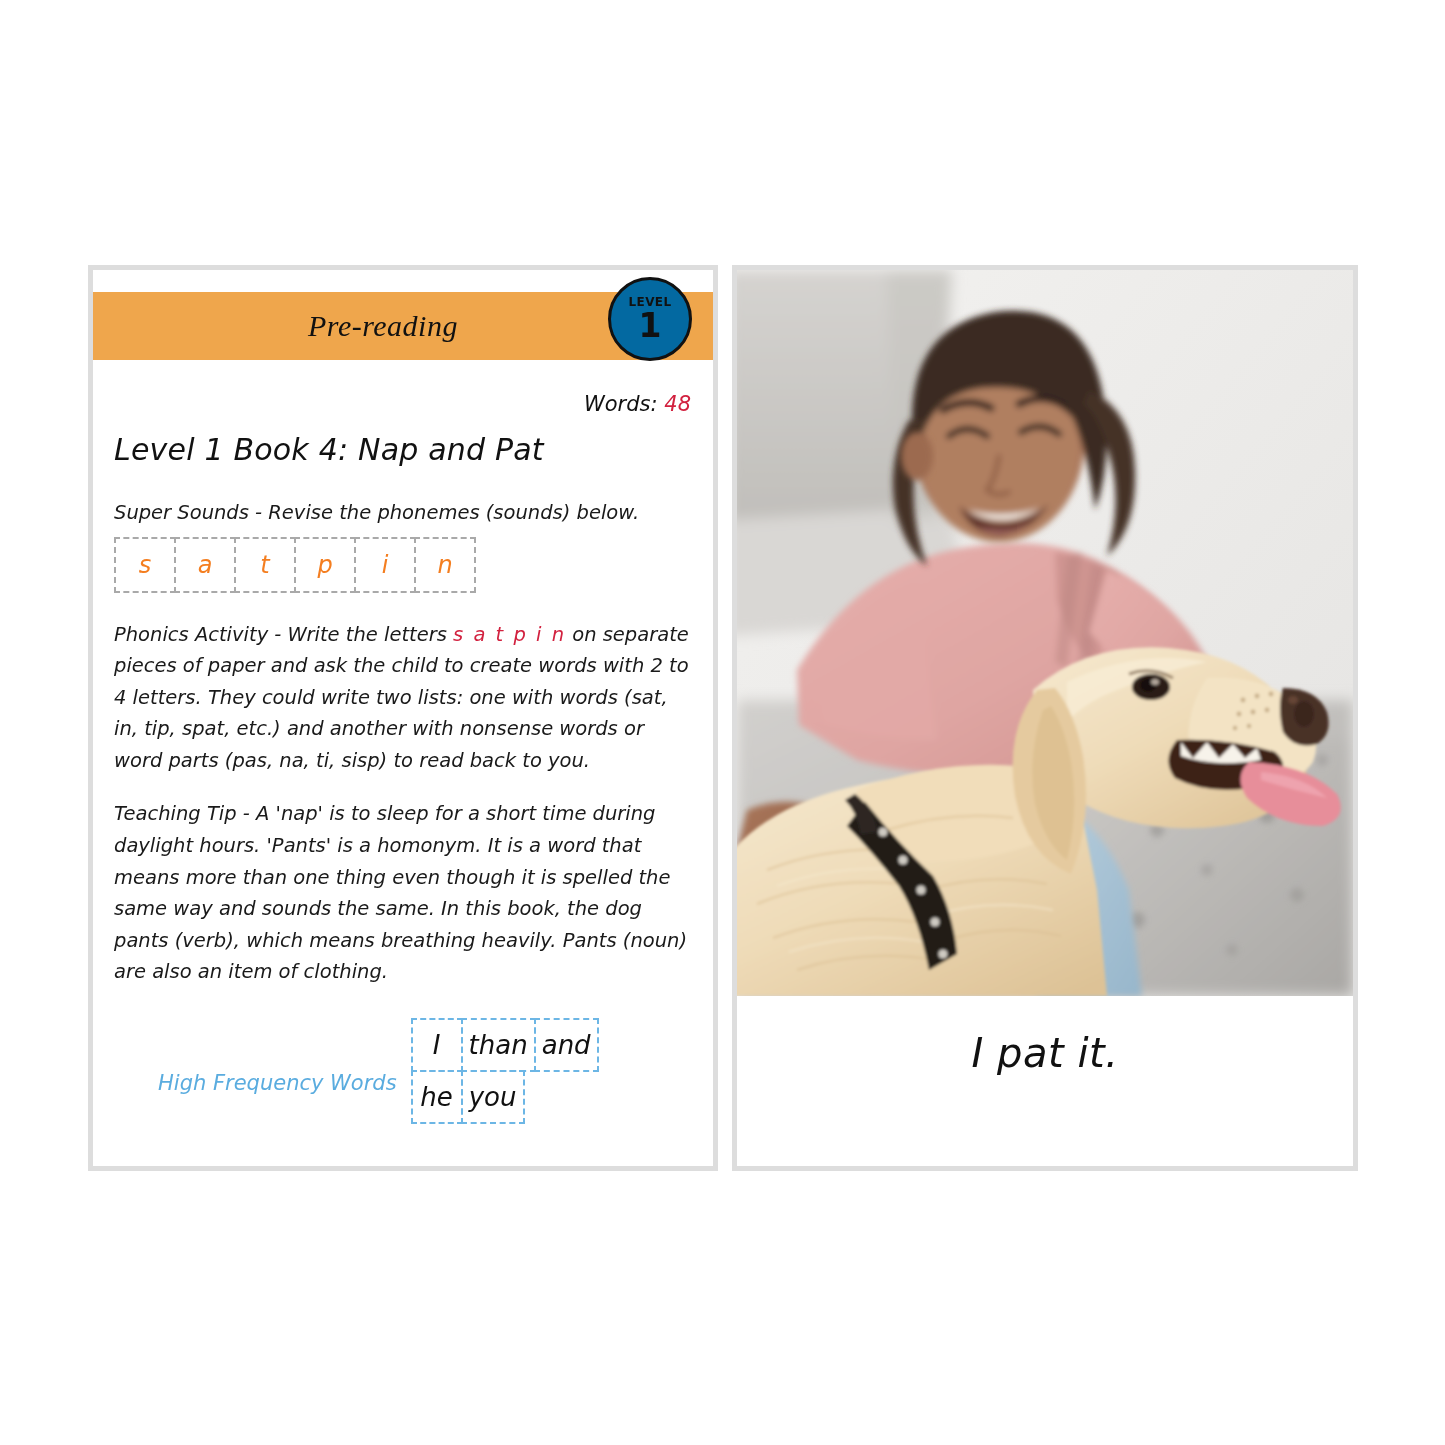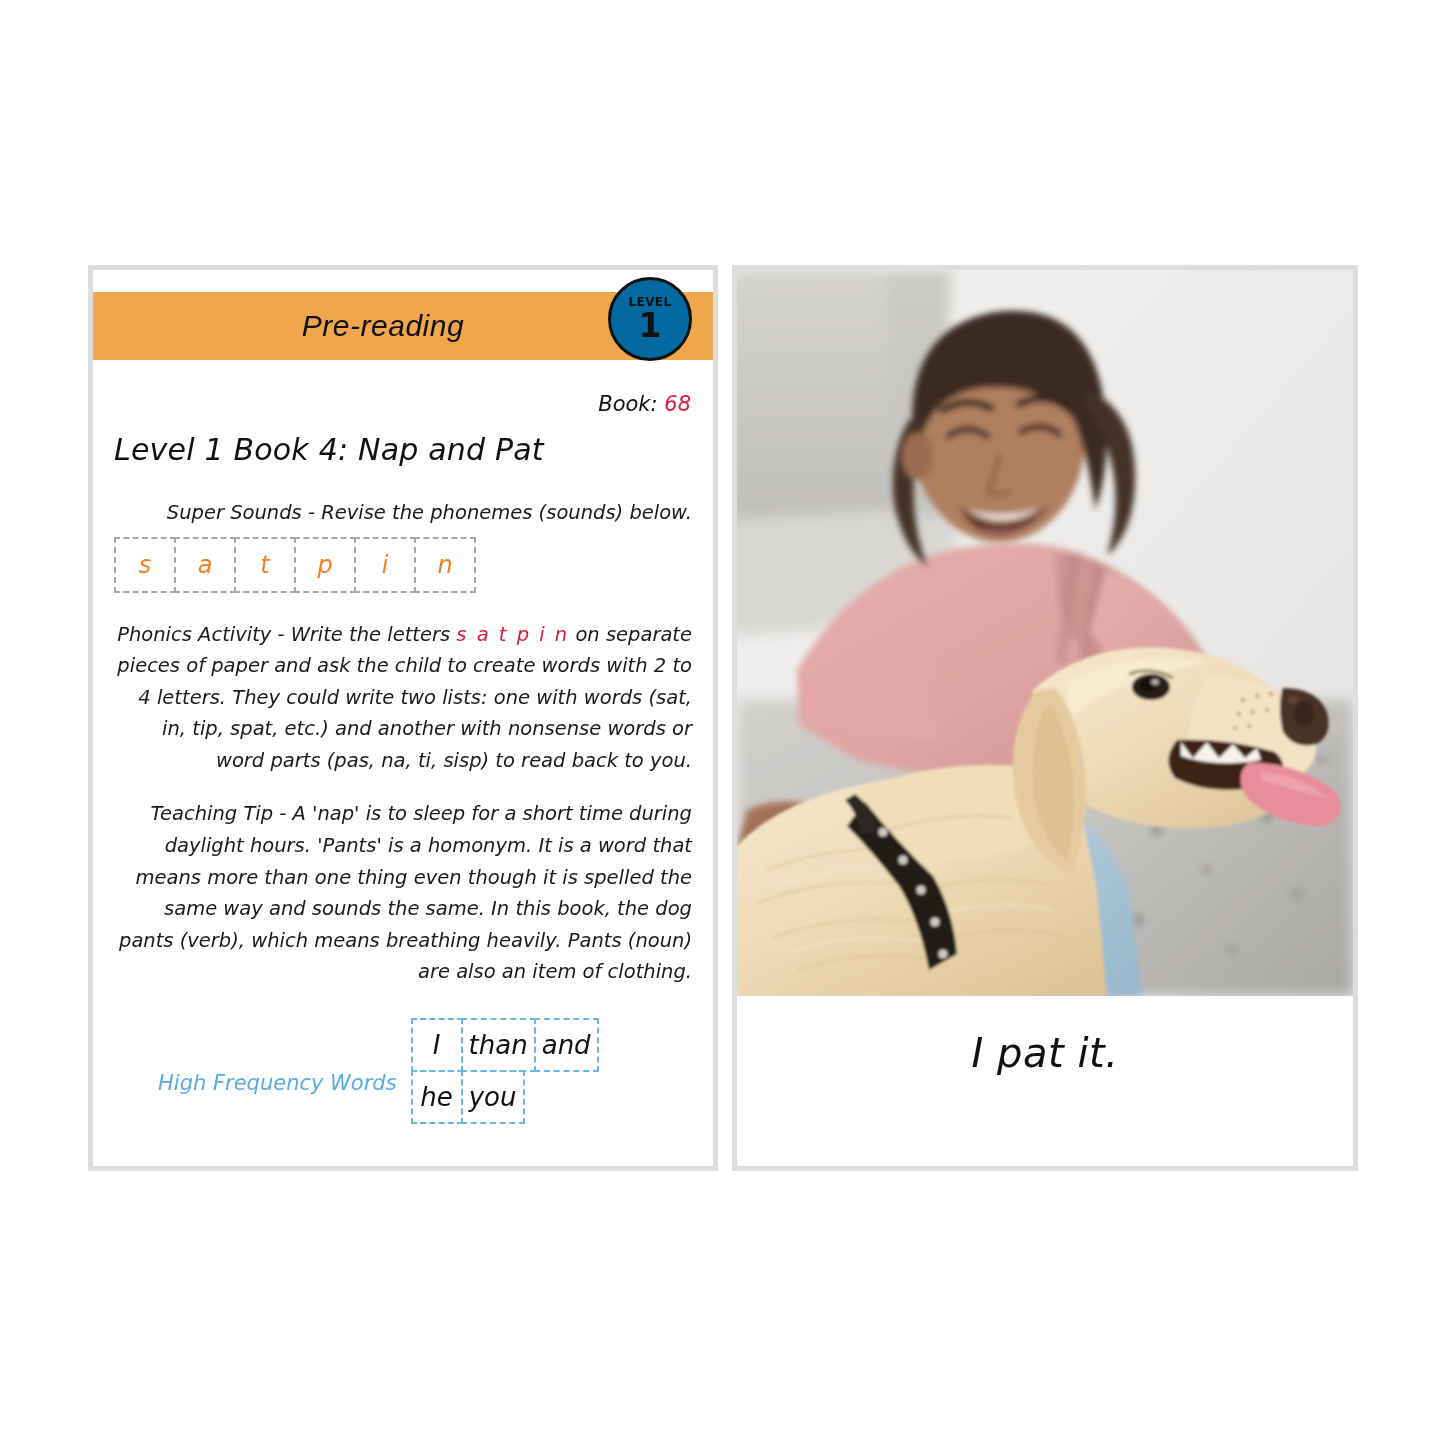--- a/index.html
+++ b/index.html
@@ -52,21 +52,21 @@
     background: #efa64c;
   }
   .banner-title {
     position: absolute;
     left: 0;
     right: 0;
     top: 0;
     height: 68px;
     line-height: 68px;
     text-align: center;
-    font-family: Liberation Sans, sans-serif;
+    font-family: Liberation Serif, serif;
     font-size: 30px;
     font-style: italic;
     font-weight: 300;
     color: #111111;
     letter-spacing: 0.5px;
     padding-right: 40px;
     box-sizing: border-box;
   }
 
   .level-badge {
@@ -136,21 +136,20 @@
   }
 
   .body-text {
     font-family: "DejaVu Sans", sans-serif;
     font-size: 19.5px;
     font-style: italic;
     font-weight: 300;
     color: #1a1a1a;
     line-height: 1.62;
     margin: 0;
-    text-align: right;
   }
 
   .super-sounds-label { margin-bottom: 8px; }
 
   .phoneme-row {
     display: flex;
     margin: 0 0 26px 0;
   }
   .phoneme-cell {
     width: 62px;
@@ -259,22 +258,22 @@
     <div class="banner-wrap">
       <div class="banner"></div>
       <div class="banner-title">Pre-reading</div>
       <div class="level-badge">
         <div class="lvl-word">LEVEL</div>
         <div class="lvl-num">1</div>
       </div>
     </div>
 
     <div class="words-count">
-      <span>Book:</span>
-      <span class="wc-num">68</span>
+      <span>Words:</span>
+      <span class="wc-num">48</span>
     </div>
 
     <div class="left-body">
 
       <div class="book-title">Level 1 Book 4: Nap and Pat</div>
 
       <p class="body-text super-sounds-label">Super Sounds - Revise the phonemes (sounds) below.</p>
 
       <div class="phoneme-row">
         <div class="phoneme-cell">s</div>

